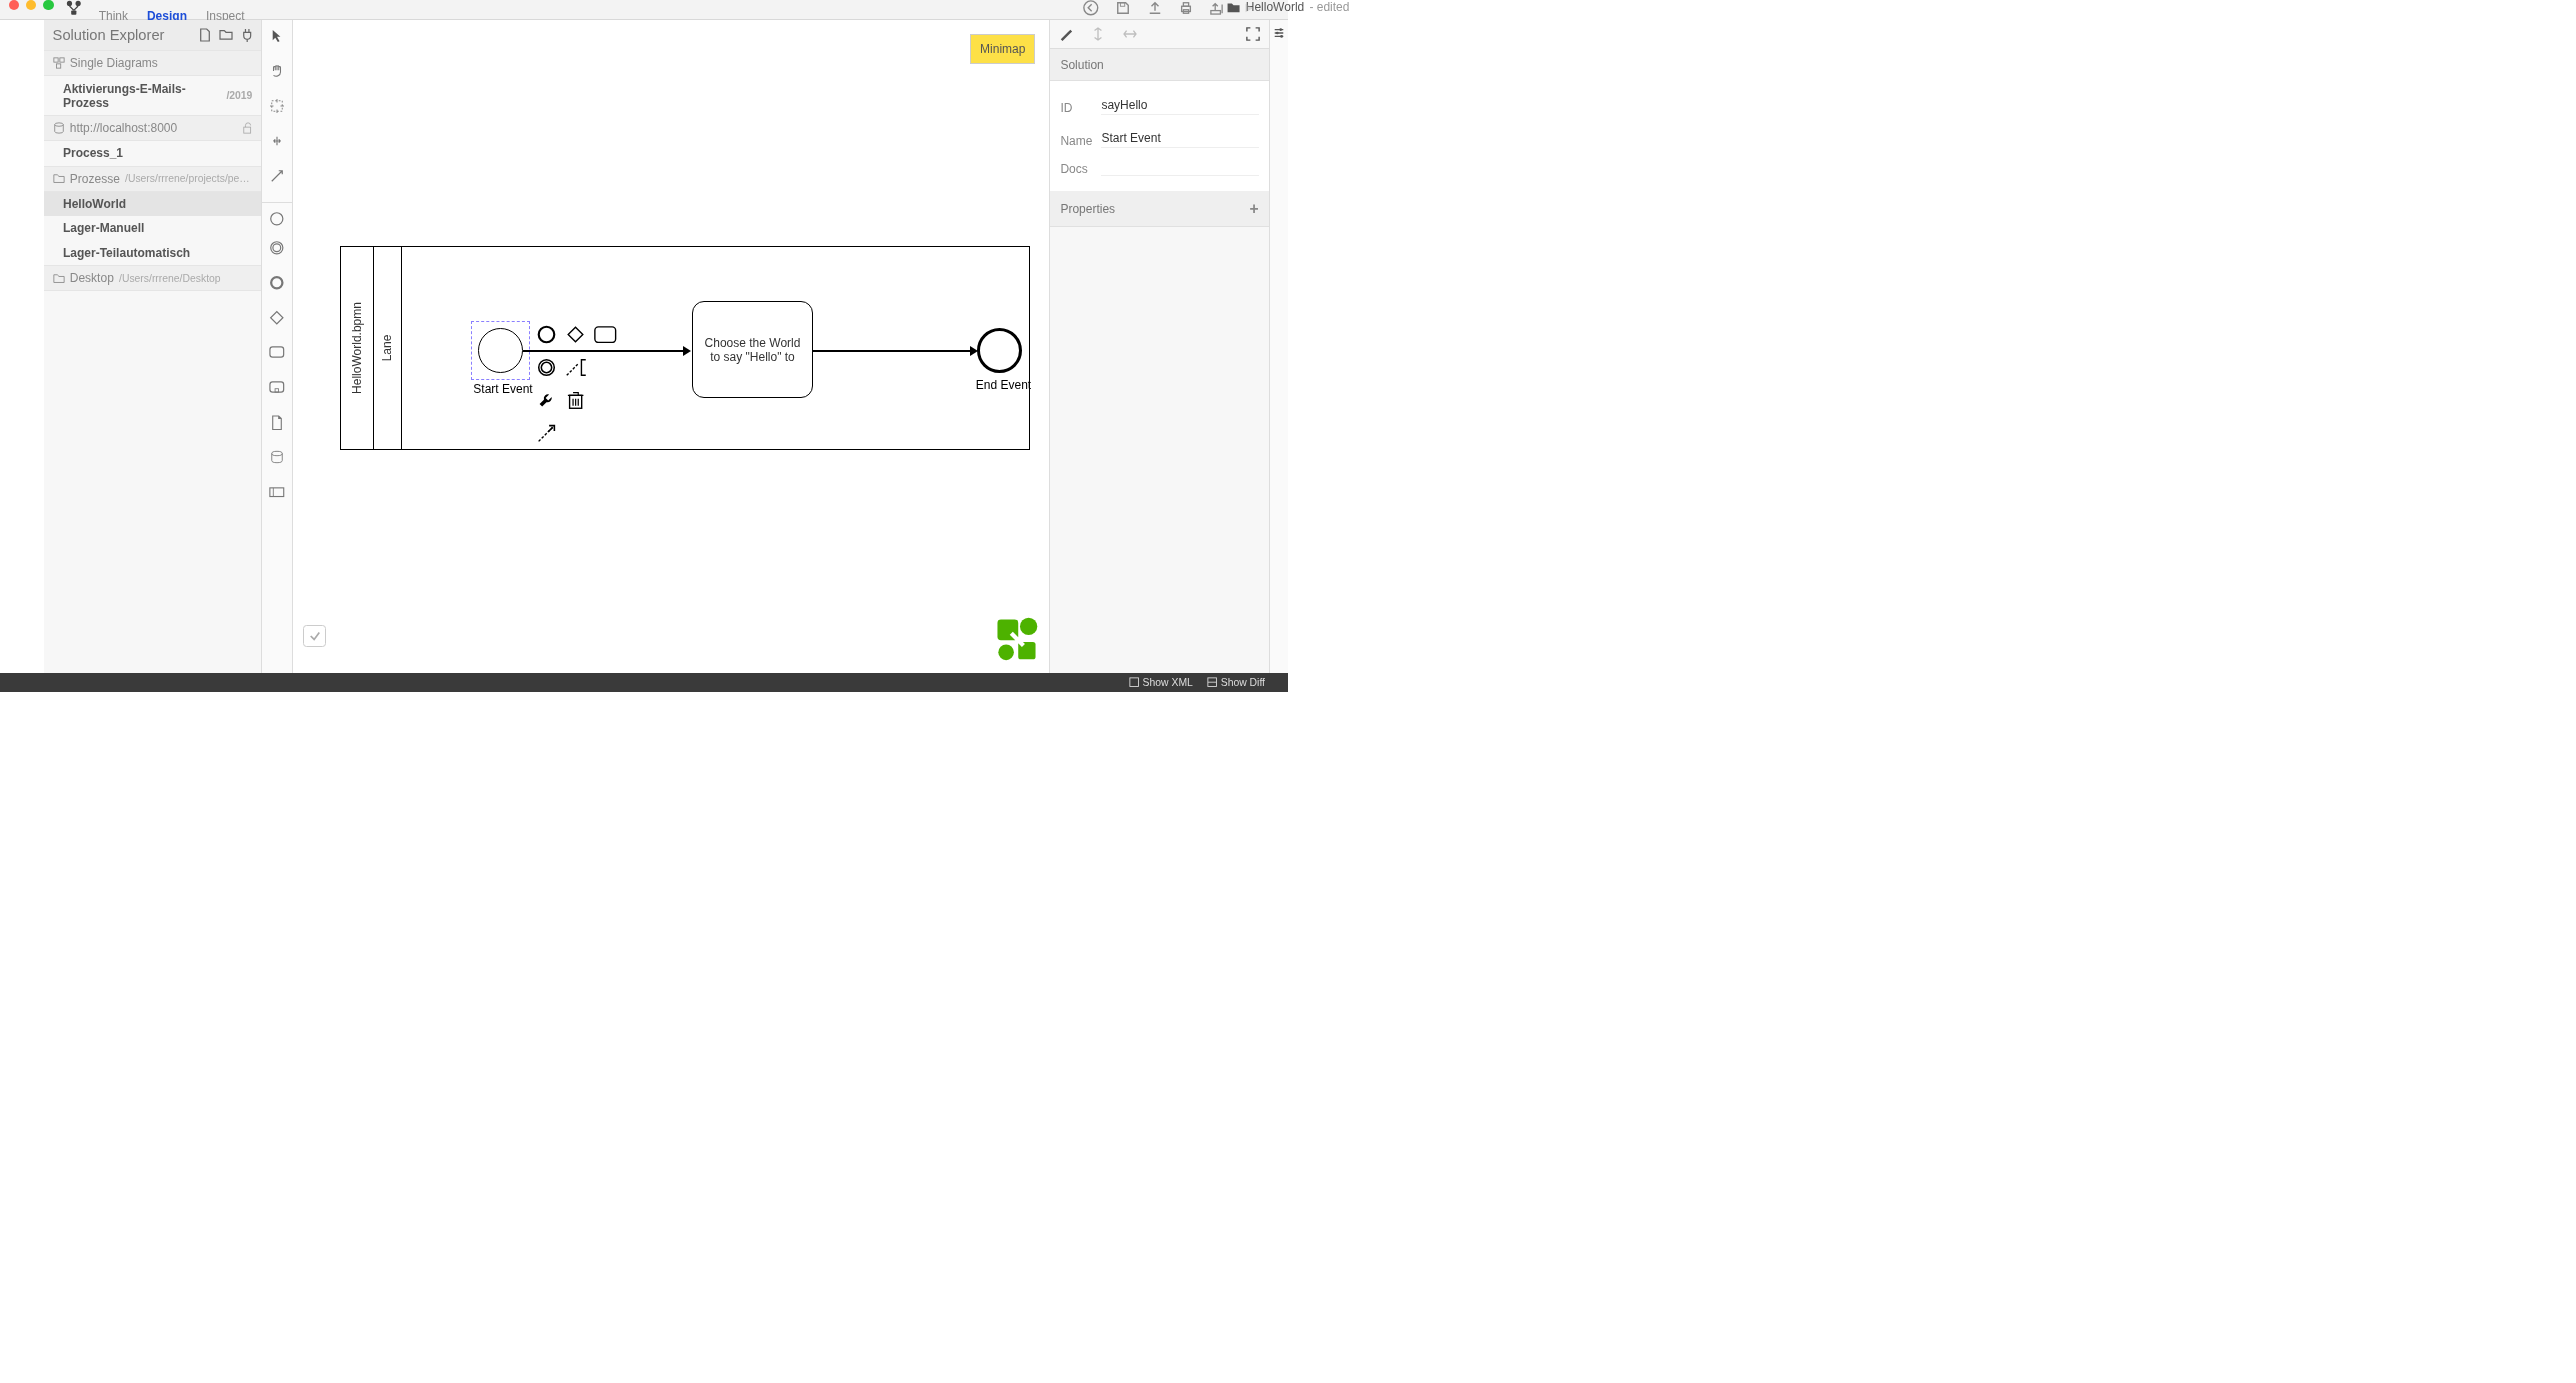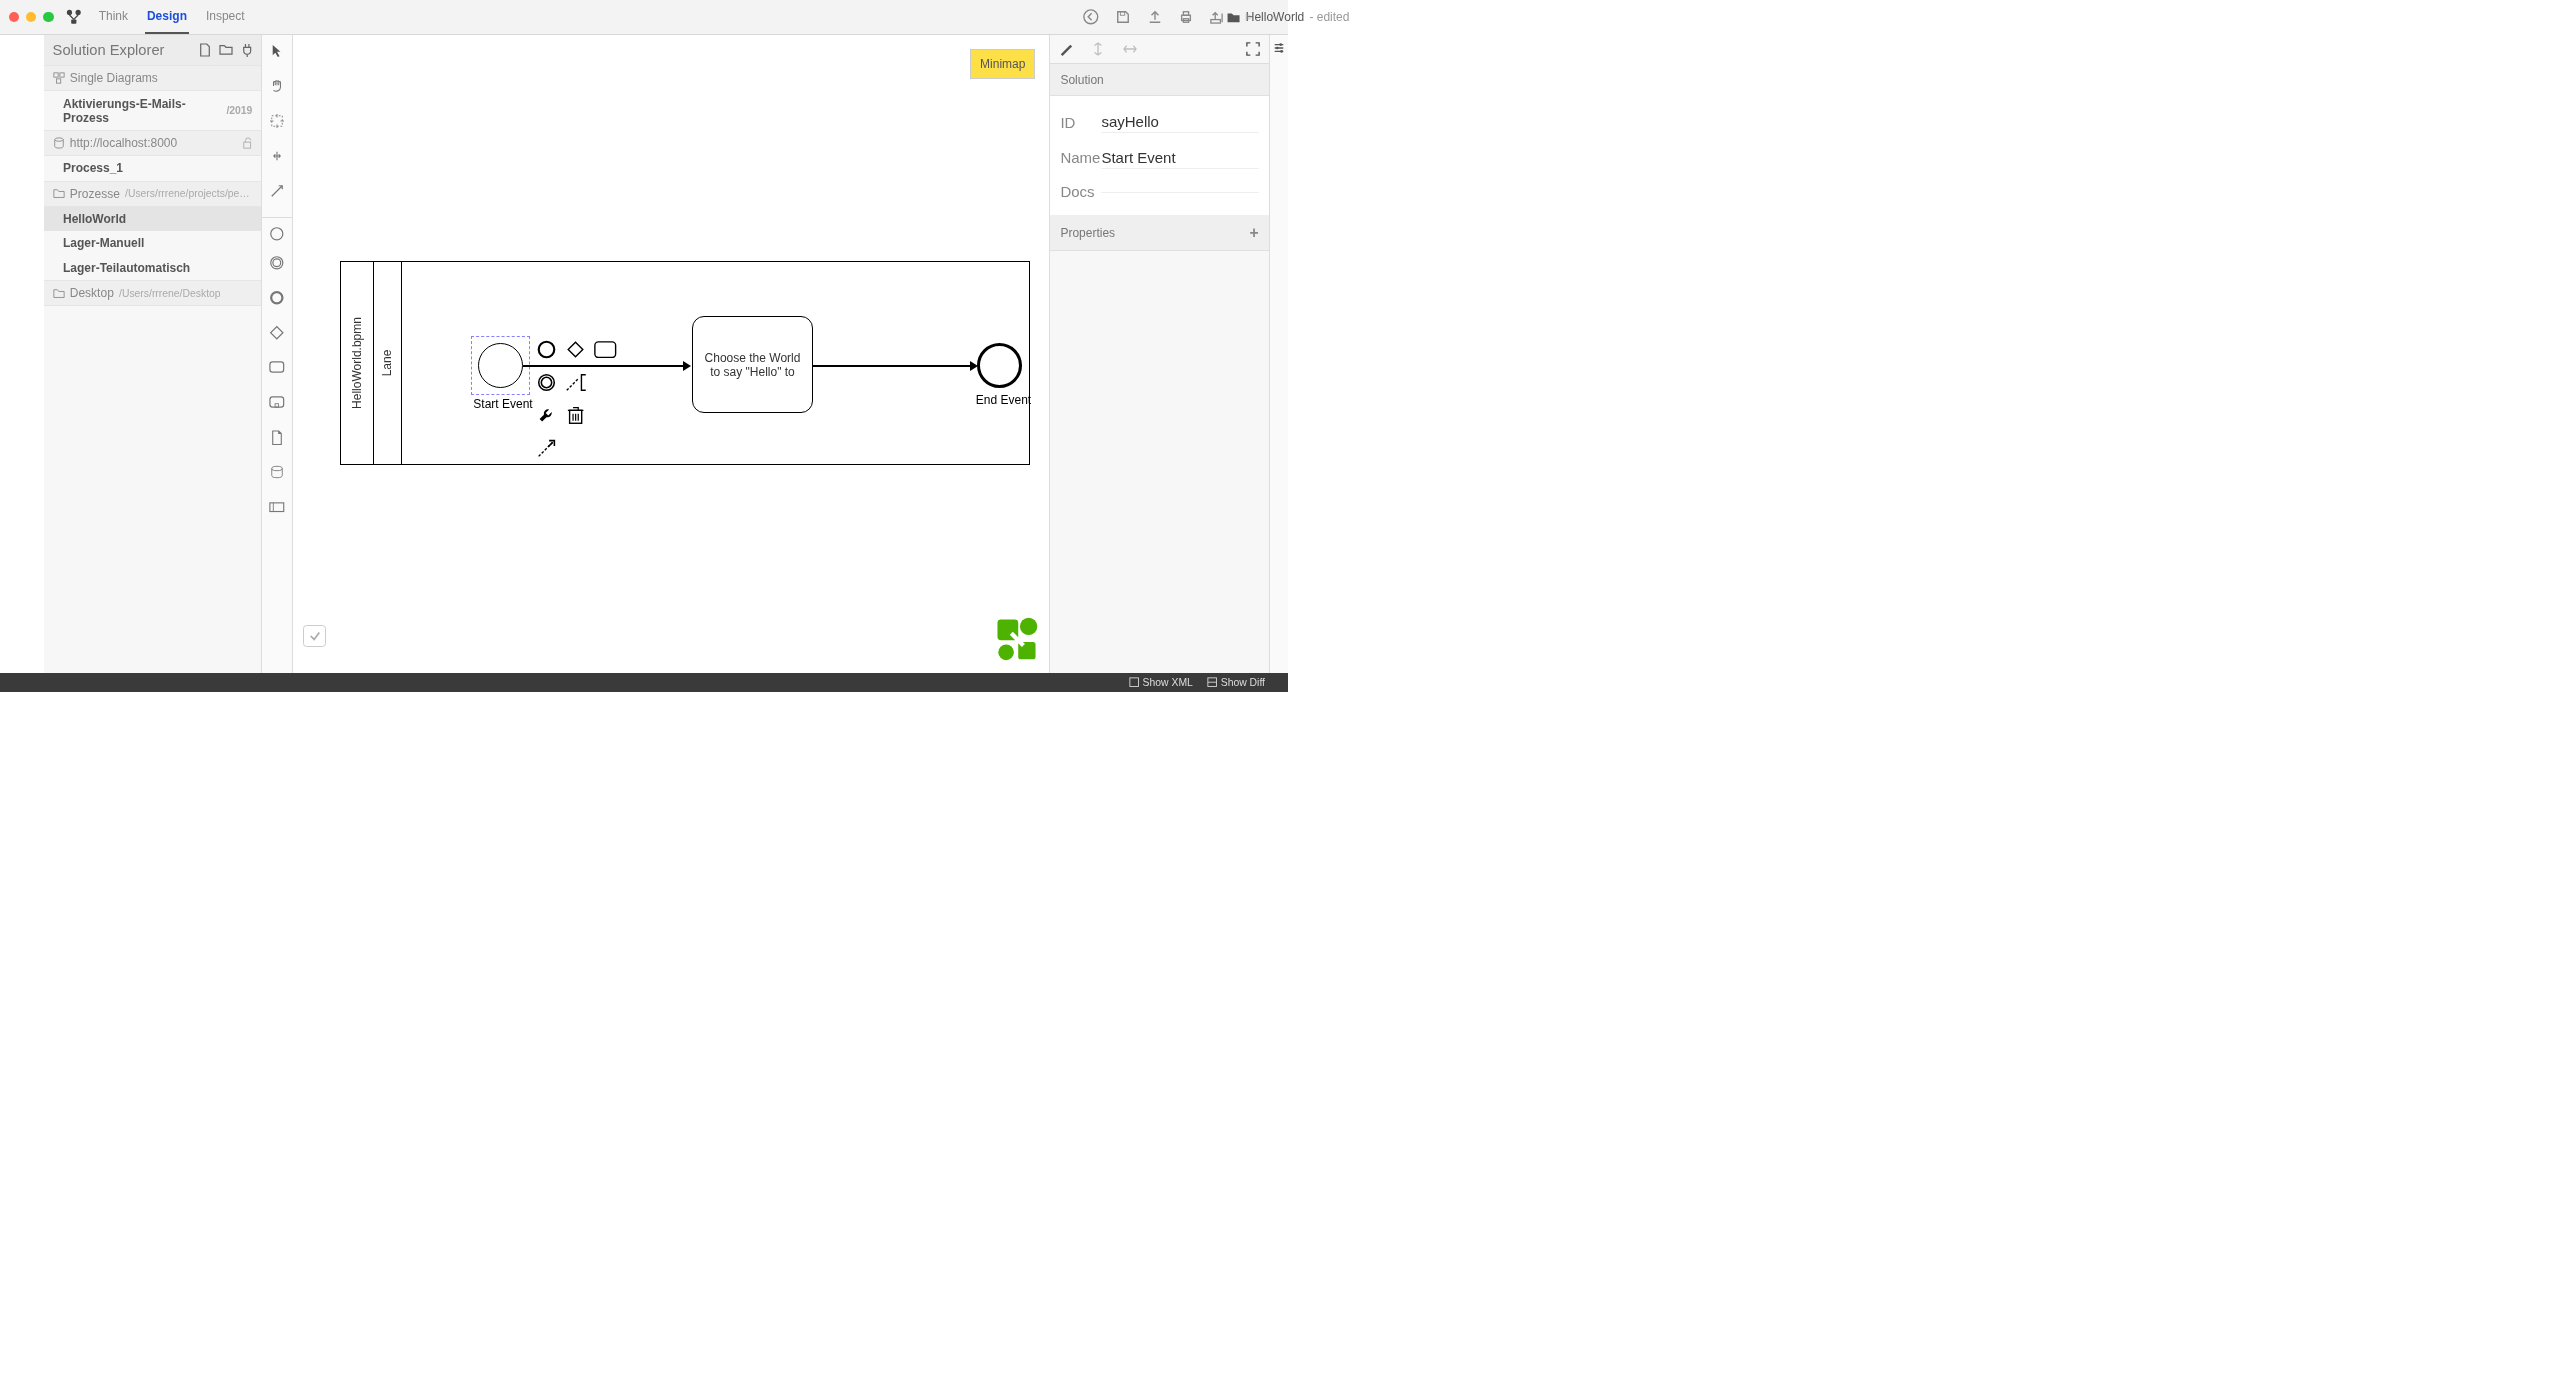--- a/index.html
+++ b/index.html
@@ -1,17 +1,17 @@
 <!DOCTYPE html>
 <html style="font-size:14px"><head>
 <meta charset="utf-8">
 <style>
 * { box-sizing: border-box; margin: 0; padding: 0; }
 body { font-family: -apple-system, "Helvetica Neue", Arial, sans-serif; font-size: 12px; color: #333; background: #fff; width: 1288px; height: 692px; overflow: hidden; display: flex; flex-direction: column; }
-.titlebar { height: 35px; background: #f3f3f3; border-bottom: 0.9px solid #d8d8d8; display: flex; align-items: center; padding: 0 8.6px; }
+.titlebar { height: 20px; background: #f3f3f3; border-bottom: 0.9px solid #d8d8d8; display: flex; align-items: flex-start; padding: 0 8.6px; }
 .traffic { display: flex; gap: 7px; margin-right: 12px; }
 .dot { width: 10.4px; height: 10.4px; border-radius: 50%; }
 .dot.red { background: #ff5f57; }
 .dot.yellow { background: #febc2e; }
 .dot.green { background: #28c840; }
 .app-icon { margin-right: 15.6px; color: #444; }
 .tabs-top { display: flex; gap: 15.6px; }
 .tab-top { color: #888; padding: 8.6px 1.7px; cursor: pointer; }
 .tab-top.active { color: #1d4ed8; font-weight: 600; border-bottom: 2.6px solid #555; }
 .title-center { position: absolute; left: 50%; transform: translateX(-50%); display: flex; align-items: center; gap: 5.2px; color: #555; }
@@ -41,21 +41,21 @@
 .minimap { position:absolute; top:14px; right:14px; border:0.9px solid #ccc; background:#fde047; padding:7px 8.6px; color:#555; font-size:12px; cursor:pointer;}
 .logo-br { position:absolute; bottom:12px; right:10.4px; }
 .check-badge { position:absolute; bottom:26px; left:10.4px; width:22.5px; height:22.5px; border:0.9px solid #ccc; border-radius:3.5px; background:#fff; display:flex; align-items:center; justify-content:center; color:#aaa;}
 
 .props { width: 220px; background:#f7f7f7; border-left:0.9px solid #ddd; display:flex; flex-direction:column;}
 .props-toolbar { display:flex; gap:19px; padding:7px 8.6px; color:#666; border-bottom:0.9px solid #ddd; align-items:center;}
 .props-toolbar .spacer { flex:1; }
 .props-section-h { padding:8.6px 10.4px; color:#777; background:#efefef; border-bottom:0.9px solid #e0e0e0; display:flex; align-items:center;}
 .props-section-h .plus { margin-left:auto; color:#888; font-size:15.6px; font-weight:bold;}
 .props-body { padding: 8.6px 10.4px; background:#fff;}
-.prop-row { display:flex; padding:7px 0; align-items:center; font-size:15px;}
+.prop-row { display:flex; padding:7px 0; align-items:flex-end; font-size:12px;}
 .prop-label { width:41px; color:#888;}
 .prop-val { flex:1; color:#333; border-bottom:0.9px solid #eee; padding:1.7px 0;}
 
 .sliders-btn { width:19px; background:#fafafa; border-left:0.9px solid #ddd; display:flex; align-items:flex-start; justify-content:center; padding-top:7px; color:#555; cursor:pointer;}
 
 .statusbar { height:19px; background:#3a3a3a; color:#ddd; font-size:10.4px; display:flex; align-items:center; justify-content:flex-end; padding:0 23px; gap:14px;}
 .statusbar span { cursor:pointer; display:flex; align-items:center; gap:3.5px;}
 
 svg { display:block; }
 

